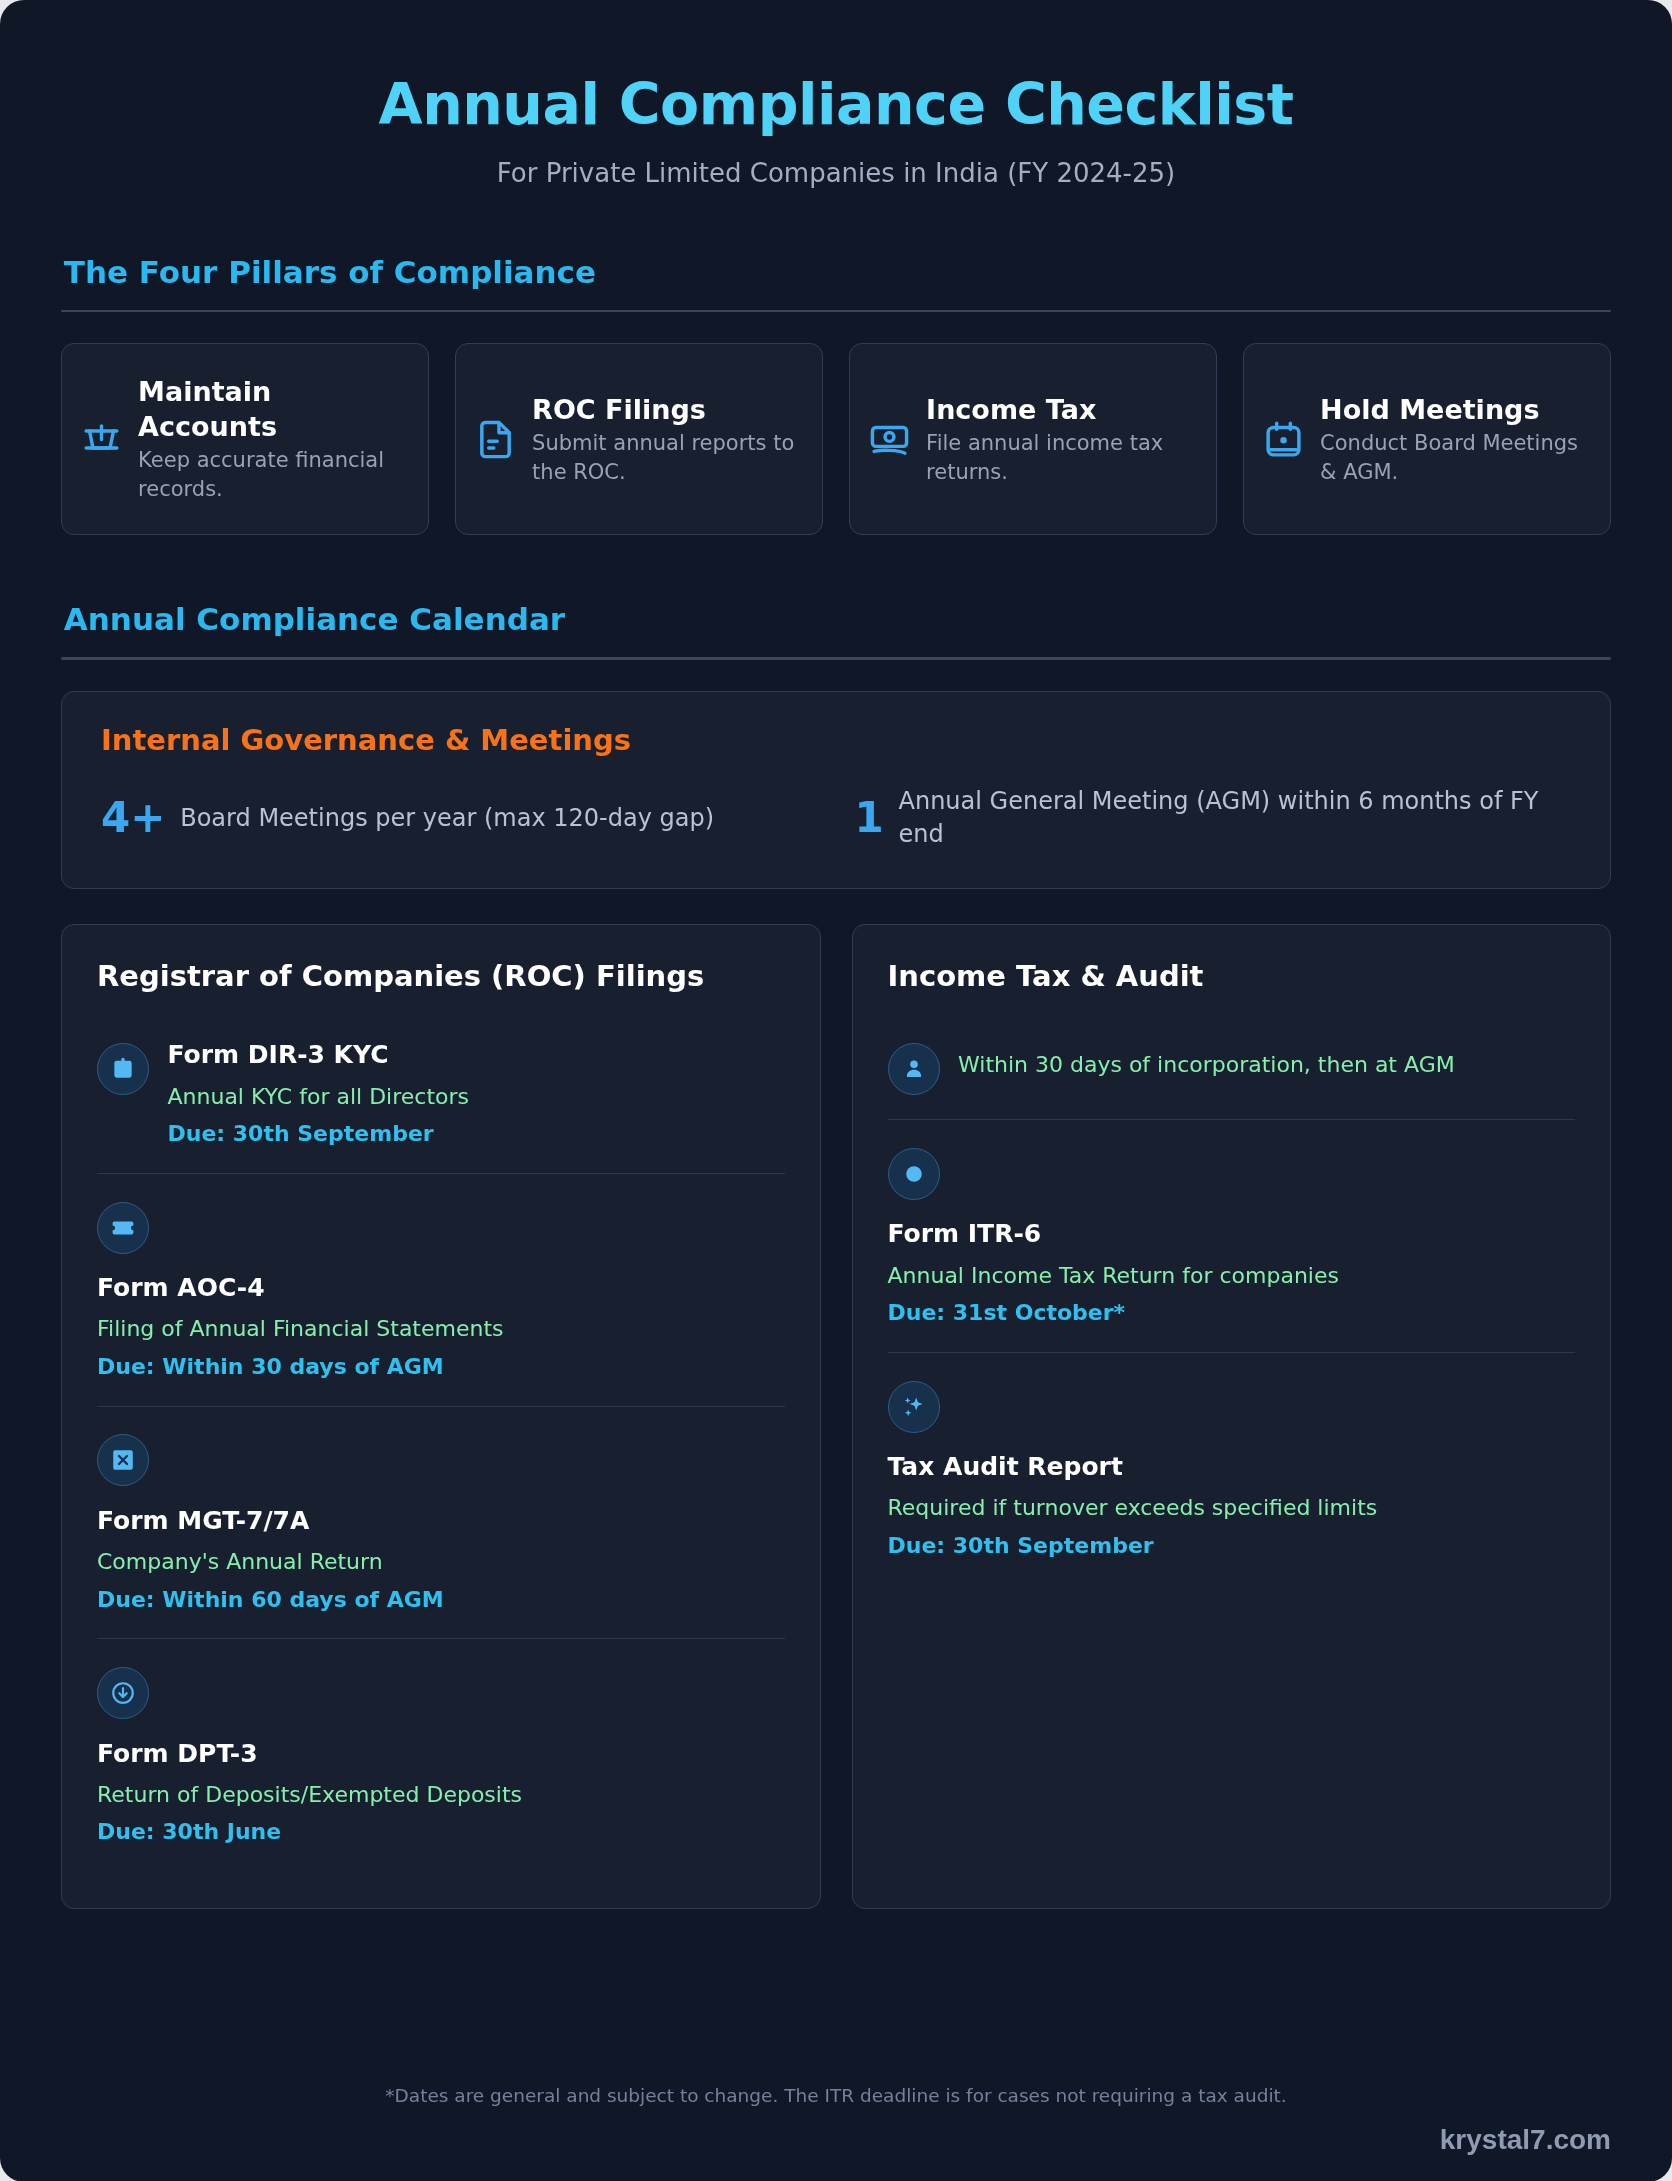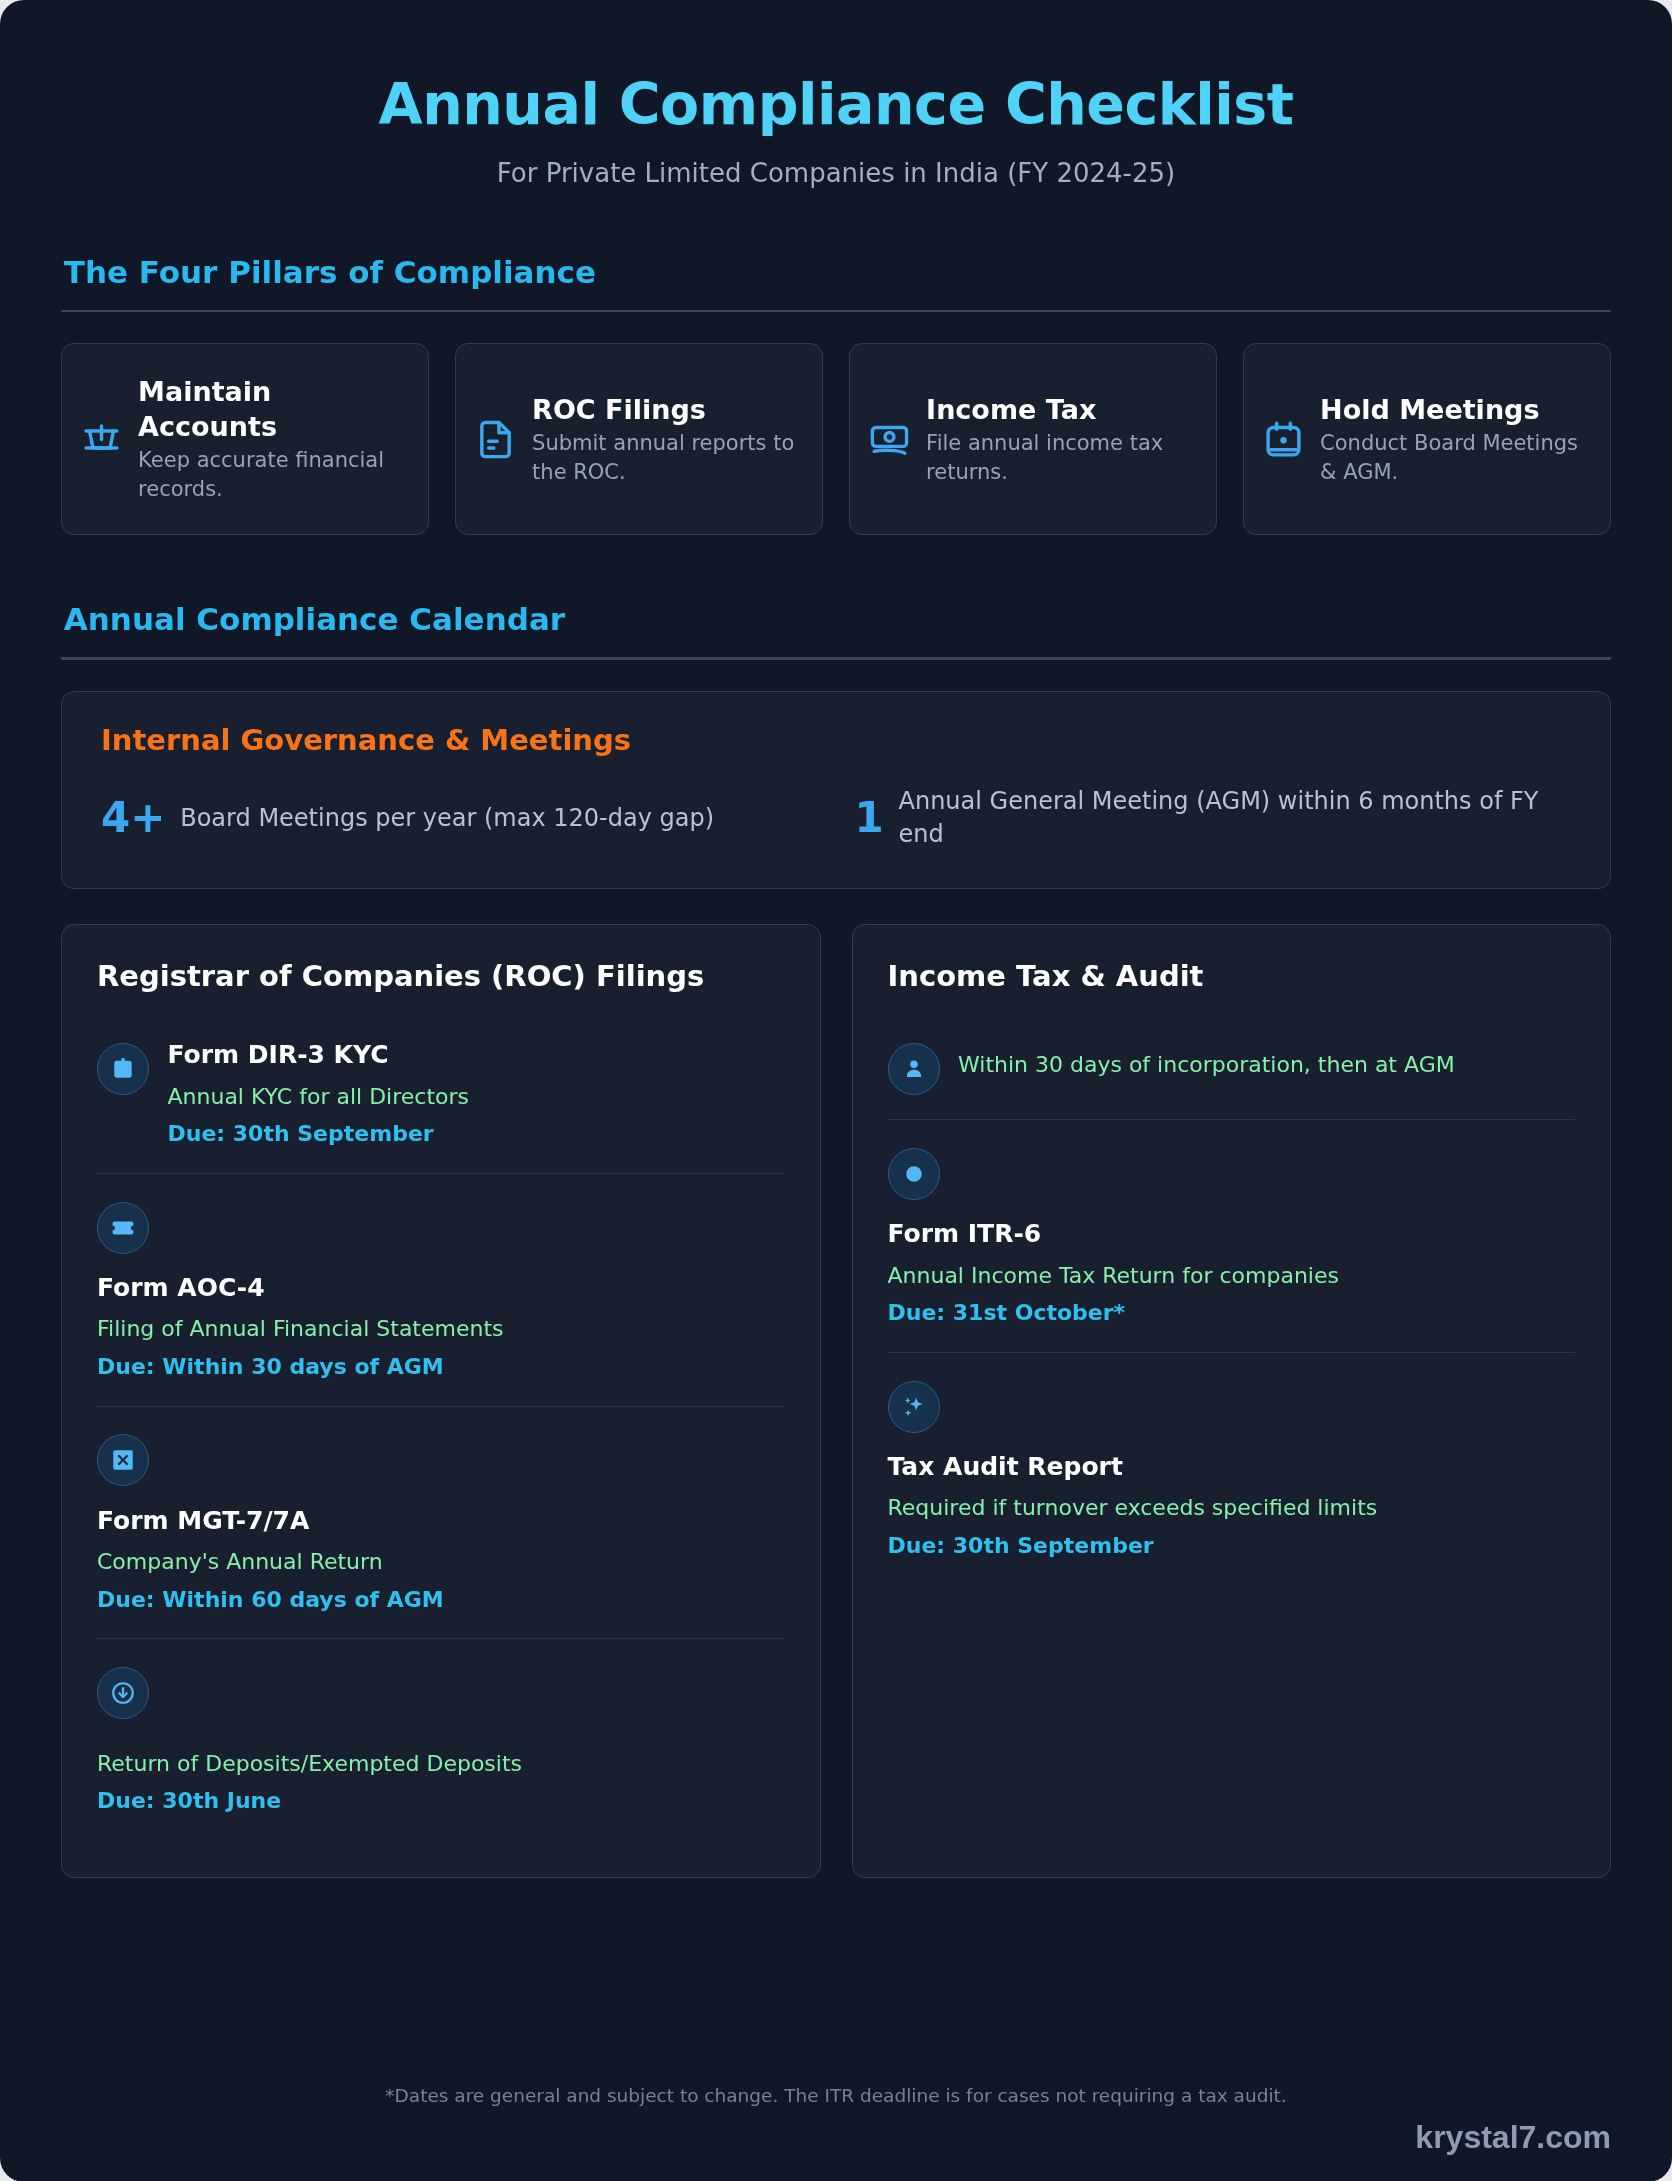--- a/index.html
+++ b/index.html
@@ -193,21 +193,21 @@
   .footer-note {
     text-align: center;
     font-size: 18.5px;
     color: #75819a;
     padding-top: 5.5px;
   }
   .watermark {
     position: absolute;
     right: 0;
     bottom: 1.8px;
-    font-size: 32px;
+    font-size: 28px;
     font-weight: bold;
     color: #8e9bb1;
     font-family: "Liberation Sans", sans-serif;
   }
 </style>
 </head>
 <body>
 
 <div id="page">
 
@@ -351,20 +351,21 @@
 
           <div class="item sep">
             <span class="item-badge">
               <svg viewBox="0 0 24 24" fill="none" stroke="currentColor" stroke-width="2" stroke-linecap="round" stroke-linejoin="round">
                 <circle cx="12" cy="12" r="9"></circle>
                 <line x1="12" y1="7.5" x2="12" y2="15.5"></line>
                 <polyline points="8.6 12.2 12 15.6 15.4 12.2"></polyline>
               </svg>
             </span>
             <div class="item-body">
+              <div class="item-title">Form DPT-3</div>
               <div class="item-desc">Return of Deposits/Exempted Deposits</div>
               <div class="item-due">Due: 30th June</div>
             </div>
           </div>
 
         </div>
       </div>
 
       <div class="col">
         <div class="col-title">Income Tax &amp; Audit</div>

